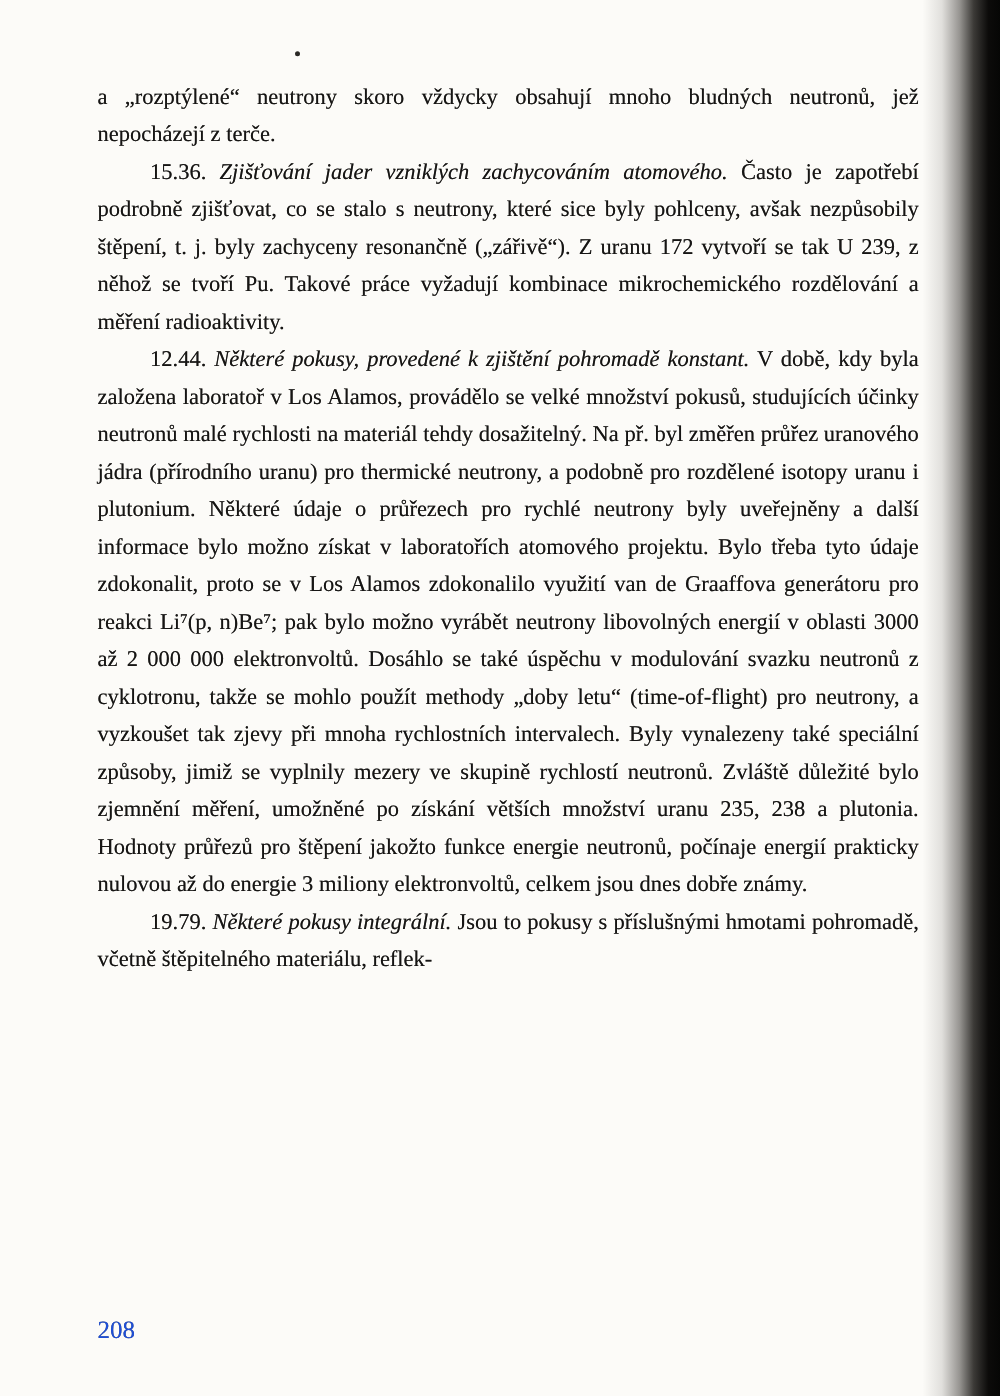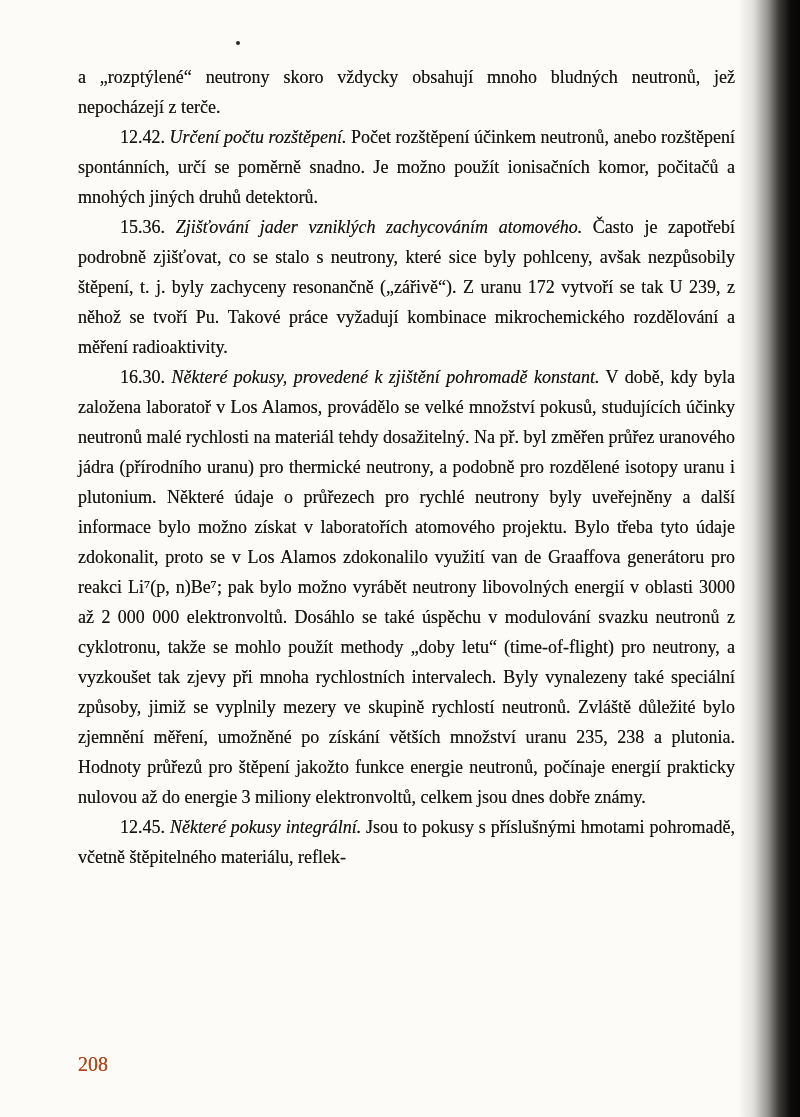--- a/index.html
+++ b/index.html
@@ -36,21 +36,21 @@
     text-indent: 0;
   }
   .section-title {
     font-style: italic;
   }
   .page-number {
     position: absolute;
     left: 78px;
     top: 1053px;
     font-size: 20px;
-    color: #c2410c;
+    color: #1d4ed8;
     text-shadow: 0 0 0.35px rgba(20,18,16,0.65);
   }
   
   .gutter-shadow {
     position: absolute;
     top: 0;
     right: 0;
     width: 62px;
     height: 100%;
     background: linear-gradient(
@@ -79,33 +79,30 @@
 <body>
 
 <div class="page">
 
   <span class="artifact-dot"></span>
 
   <div class="text-block">
 
     <p class="para cont"><span>a „rozptýlené“ neutrony skoro vždycky obsahují mnoho bludných neutronů, jež nepocházejí z terče.</span></p>
 
-    <p class="para"><span class="section-number">12.42.</span>
-      <span class="section-title">Určení počtu rozštěpení.</span>
-      <span>Počet rozštěpení účinkem neutronů, anebo rozštěpení spontánních, určí se poměrně snadno. Je možno použít ionisačních komor, počitačů a mnohých jiných druhů detektorů.</span></p>
 
     <p class="para"><span class="section-number">15.36.</span>
       <span class="section-title">Zjišťování jader vzniklých zachycováním atomového.</span>
       <span>Často je zapotřebí podrobně zjišťovat, co se stalo s neutrony, které sice byly pohlceny, avšak nezpůsobily štěpení, t. j. byly zachyceny resonančně („zářivě“). Z uranu 172 vytvoří se tak U 239, z něhož se tvoří Pu. Takové práce vyžadují kombinace mikrochemického rozdělování a měření radioaktivity.</span></p>
 
-    <p class="para"><span class="section-number">16.30.</span>
+    <p class="para"><span class="section-number">12.44.</span>
       <span class="section-title">Některé pokusy, provedené k zjištění pohromadě konstant.</span>
       <span>V době, kdy byla založena laboratoř v Los Alamos, provádělo se velké množství pokusů, studujících účinky neutronů malé rychlosti na materiál tehdy dosažitelný. Na př. byl změřen průřez uranového jádra (přírodního uranu) pro thermické neutrony, a podobně pro rozdělené isotopy uranu i plutonium. Některé údaje o průřezech pro rychlé neutrony byly uveřejněny a další informace bylo možno získat v laboratořích atomového projektu. Bylo třeba tyto údaje zdokonalit, proto se v Los Alamos zdokonalilo využití van de Graaffova generátoru pro reakci Li⁷(p, n)Be⁷; pak bylo možno vyrábět neutrony libovolných energií v oblasti 3000 až 2 000 000 elektronvoltů. Dosáhlo se také úspěchu v modulování svazku neutronů z cyklotronu, takže se mohlo použít methody „doby letu“ (time-of-flight) pro neutrony, a vyzkoušet tak zjevy při mnoha rychlostních intervalech. Byly vynalezeny také speciální způsoby, jimiž se vyplnily mezery ve skupině rychlostí neutronů. Zvláště důležité bylo zjemnění měření, umožněné po získání větších množství uranu 235, 238 a plutonia. Hodnoty průřezů pro štěpení jakožto funkce energie neutronů, počínaje energií prakticky nulovou až do energie 3 miliony elektronvoltů, celkem jsou dnes dobře známy.</span></p>
 
-    <p class="para"><span class="section-number">12.45.</span>
+    <p class="para"><span class="section-number">19.79.</span>
       <span class="section-title">Některé pokusy integrální.</span>
       <span>Jsou to pokusy s příslušnými hmotami pohromadě, včetně štěpitelného materiálu, reflek-</span></p>
 
   </div>
 
   <div class="page-number">208</div>
 
   <div class="gutter-shadow"></div>
 
 </div>

